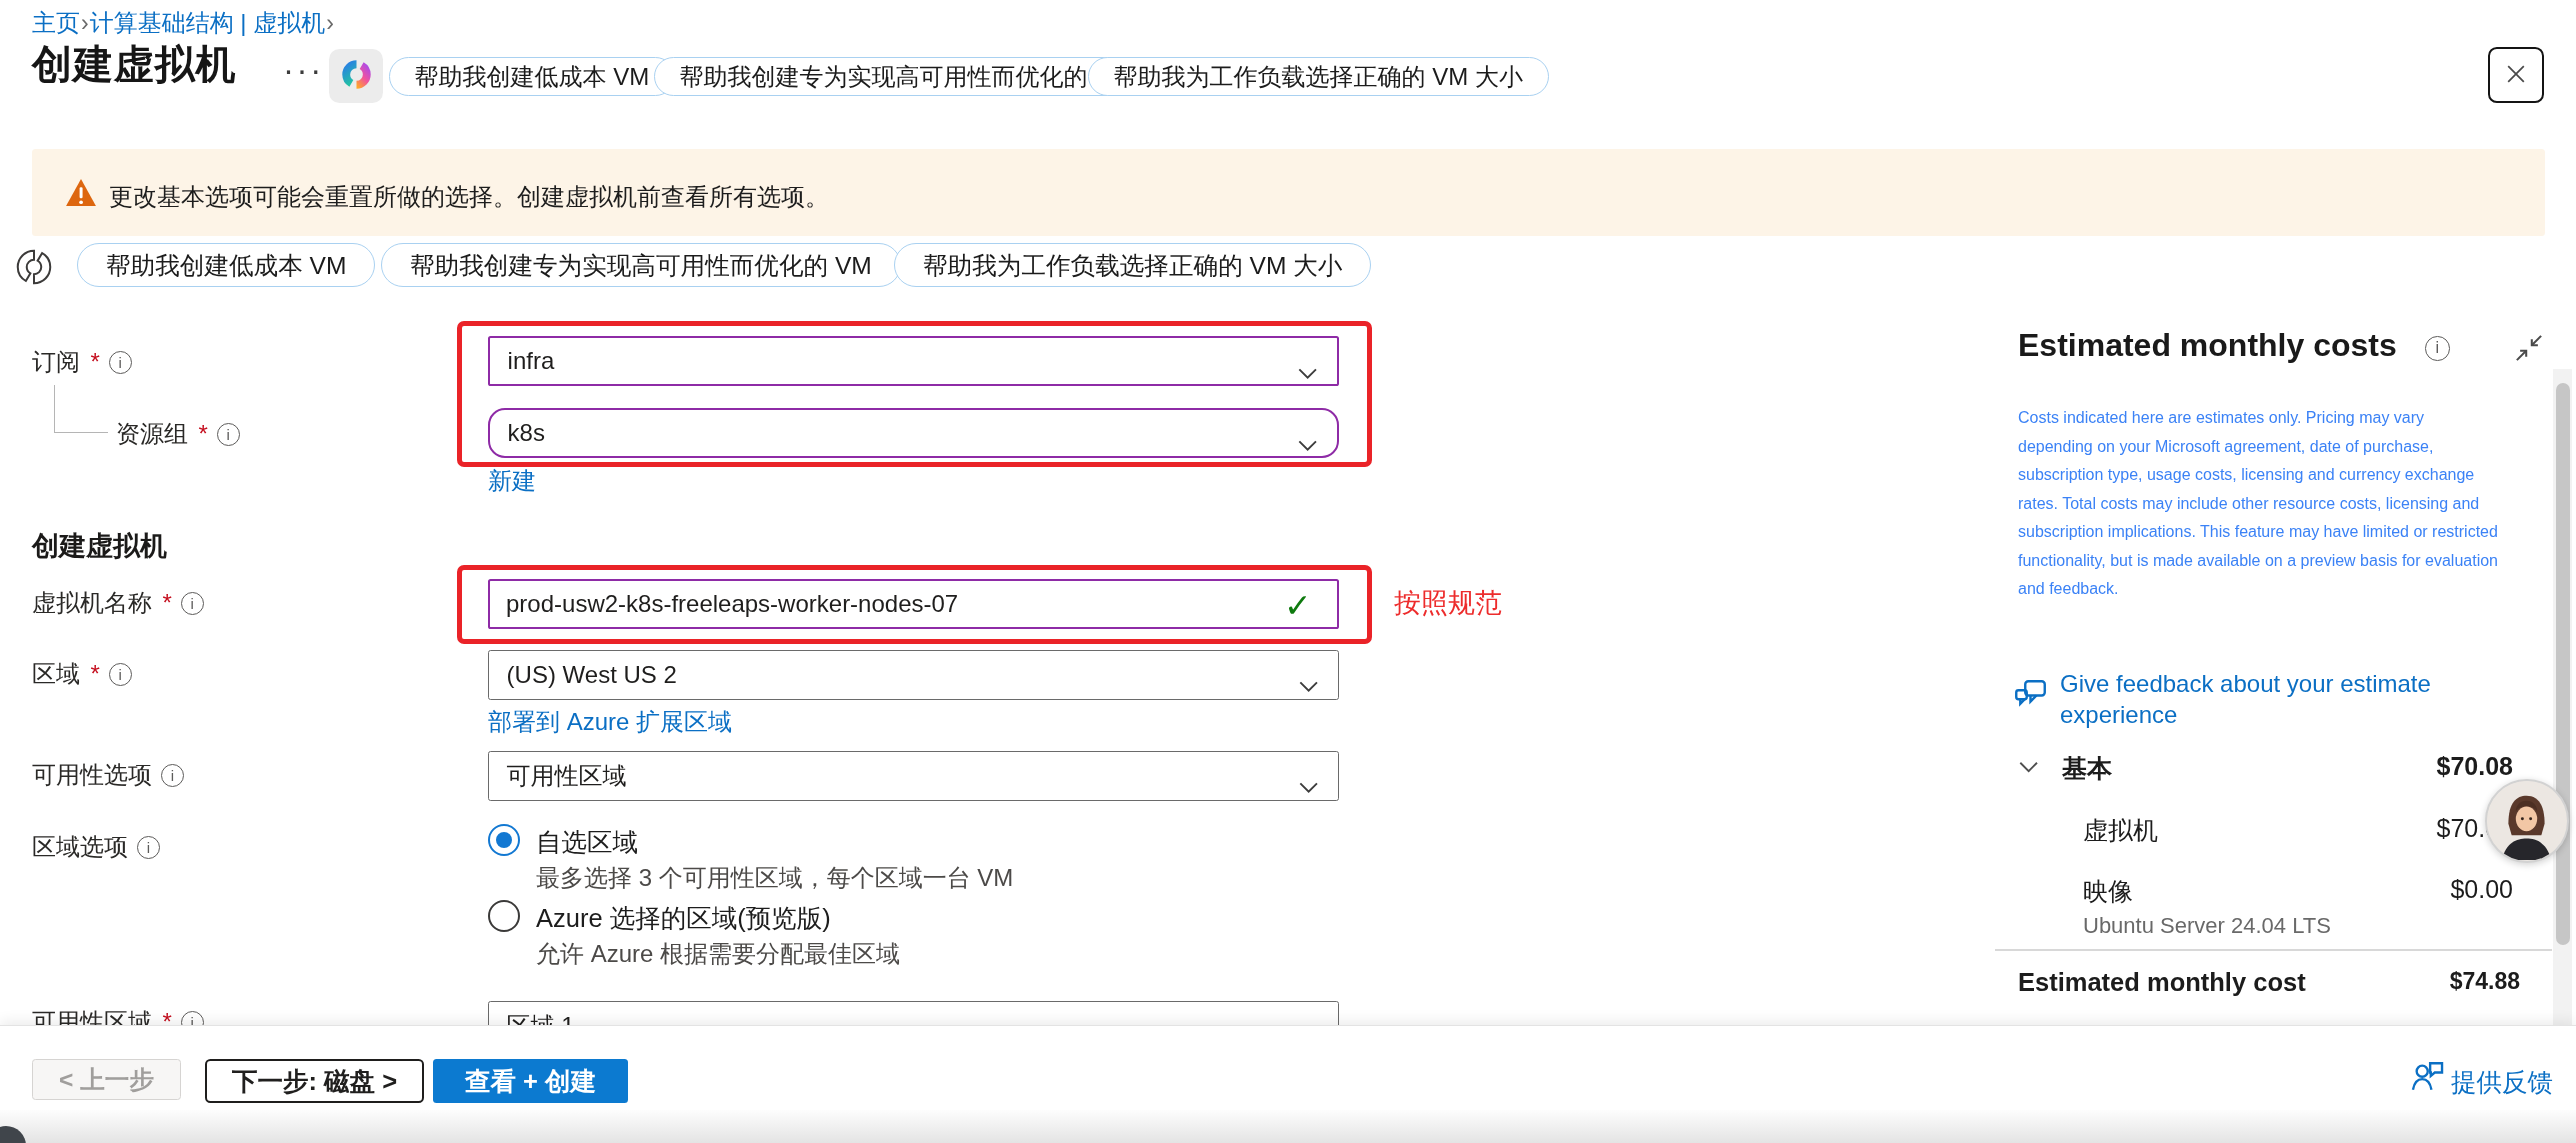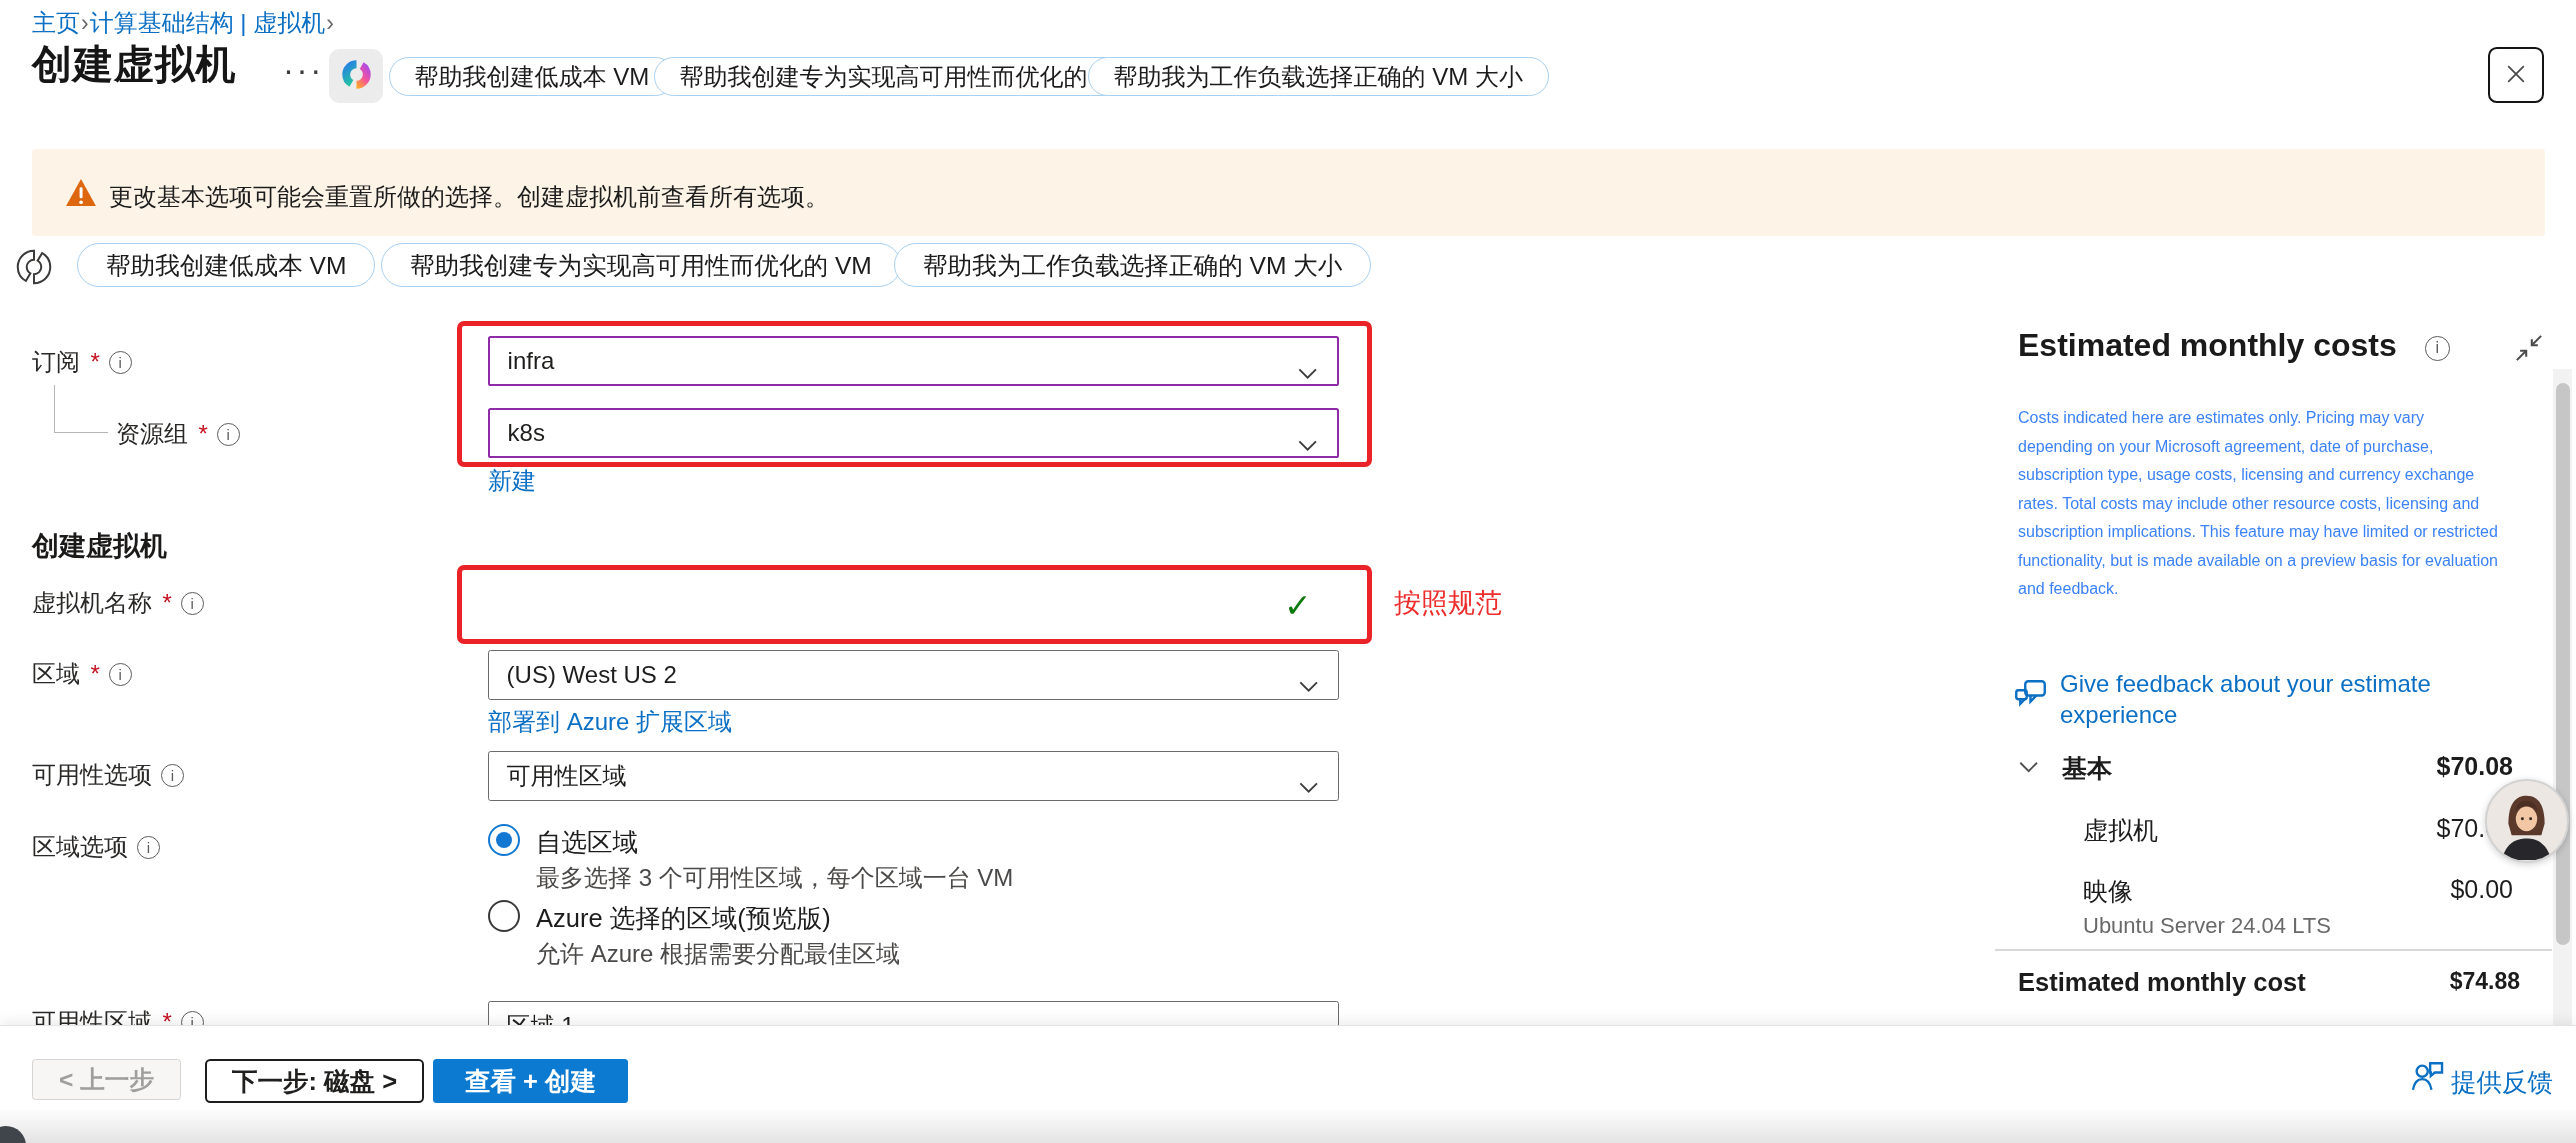--- a/index.html
+++ b/index.html
@@ -161,36 +161,37 @@
       <span class="star">*</span>
     <span class="info-i">i</span>
   </div>
 
   <div class="dropdown purple" style="top:336px;">
     <span>infra</span>
     <span class="dd-chev"><svg width="19.3" height="11.4" viewBox="0 0 22 13" fill="none" stroke="#3d3d3d" stroke-width="2.2">
           <path d="M1.5 1.5 L11 11 L20.5 1.5"></path>
         </svg></span>
   </div>
-  <div class="dropdown purple" style="top:408px;">
+  <div class="dropdown purple" style="top:408px;border-radius:17px;">
     <span>k8s</span>
     <span class="dd-chev"><svg width="19.3" height="11.4" viewBox="0 0 22 13" fill="none" stroke="#3d3d3d" stroke-width="2.2">
           <path d="M1.5 1.5 L11 11 L20.5 1.5"></path>
         </svg></span>
   </div>
   <a class="blue-link" style="left:488px;top:465px;">新建</a>
   <div class="anno-box" style="left:457px;top:321px;width:915px;height:146px;"></div>
 
   <div class="section-h">创建虚拟机</div>
 
   <div class="flabel" style="left:32px;top:587px;">
     <span>虚拟机名称</span>
       <span class="star">*</span>
     <span class="info-i">i</span>
   </div>
+  <input class="textfield" style="top: 579px;" value="prod-usw2-k8s-freeleaps-worker-nodes-07">
   <span class="valid-check">✓</span>
   <div class="anno-box" style="left:457px;top:565px;width:915px;height:79px;"></div>
   <div class="anno-text">按照规范</div>
 
   <div class="flabel" style="left:32px;top:658px;">
     <span>区域</span>
       <span class="star">*</span>
     <span class="info-i">i</span>
   </div>
   <div class="dropdown" style="top:650px;">

